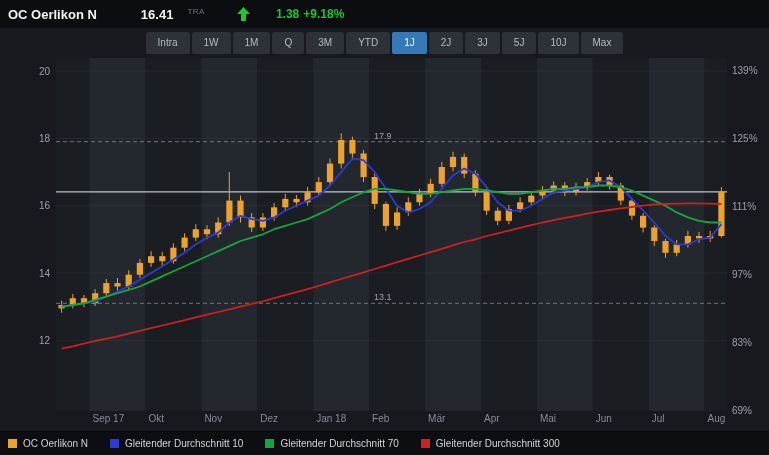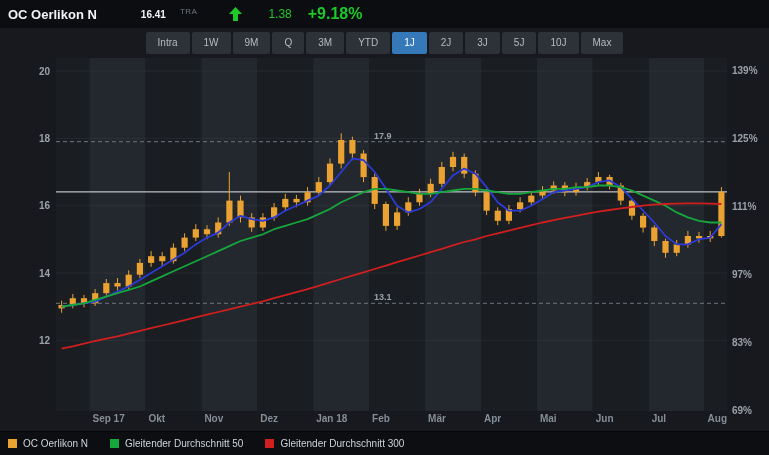--- a/index.html
+++ b/index.html
@@ -1,32 +1,32 @@
 <!DOCTYPE html>
 <html style="--accent: #3579b8; --positive: #1dc928; --candle: #eaa232; --ma10: #2b3bd6; --ma50: #16a73c; --ma200: #cf1f1f; --band-dark: #1a1d22; --band-light: #23272e; --current-price-line: #e6e9ec;"><head>
 <meta charset="utf-8">
 <style>
   html,body{margin:0;padding:0;background:#17191e;width:769px;height:455px;overflow:hidden;
     font-family:"Liberation Sans",sans-serif;-webkit-font-smoothing:antialiased;}
   .app{width:769px;height:448px;display:flex;flex-direction:column;background:#17191e;}
   
   .header{height:28px;flex:0 0 28px;display:flex;align-items:center;background:#0b0d10;padding:0 8px;}
   .header .title{color:#f2f4f6;font-size:13px;font-weight:bold;}
-  .header .price{color:#f2f4f6;font-size:10px;font-weight:bold;margin-left:44px;}
+  .header .price{color:#f2f4f6;font-size:13px;font-weight:bold;margin-left:44px;}
   .header .exchange{color:#6f767e;font-size:8px;margin-left:14px;align-self:flex-start;margin-top:7px;letter-spacing:.5px;}
   .header .arrow{margin-left:32px;color:var(--positive,#1dc928);display:flex;align-items:center;}
-  .header .chg-abs{color:var(--positive,#1dc928);font-size:12px;font-weight:400;margin-left:26px;text-align:right;}
-  .header .chg-pct{color:var(--positive,#1dc928);font-size:16px;font-weight:600;margin-left:16px;}
+  .header .chg-abs{color:var(--positive,#1dc928);font-size:12px;font-weight:700;margin-left:26px;text-align:right;}
+  .header .chg-pct{color:var(--positive,#1dc928);font-size:12px;font-weight:600;margin-left:4px;}
   
   .tabs{height:30px;flex:0 0 30px;display:flex;align-items:center;justify-content:center;gap:2px;background:#17191e;}
   .tabs .tab{font-family:"Liberation Sans",sans-serif;font-size:10px;line-height:1;border:0;
     background:#2d3238;color:#b4bbc3;padding:6px 12px;border-radius:2px;cursor:pointer;}
   .tabs .tab.active{background:var(--accent,#3579b8);color:#fff;}
   
-  .chart-wrap{height:373px;flex:0 0 373px;position:relative;font-weight:bold;}
+  .chart-wrap{height:373px;flex:0 0 373px;position:relative;}
   svg{display:block;font-family:"Liberation Sans",sans-serif;}
   
   .legend{height:24px;flex:0 0 24px;box-sizing:border-box;display:flex;align-items:center;gap:22px;
     padding:0 8px;background:#0c0e11;border-top:1px solid #06070a;}
   .legend-item{display:flex;align-items:center;color:#cfd4da;font-size:10px;cursor:pointer;}
   .legend-item .swatch{width:9px;height:9px;display:inline-block;margin-right:6px;}
 </style>
 </head>
 <body>
 
@@ -41,21 +41,21 @@
           <path d="M6.5 0 L13 7 H9 V14 H4 V7 H0 Z" fill="currentColor"></path>
         </svg>
     </span>
     <span class="chg-abs">1.38</span>
     <span class="chg-pct">+9.18%</span>
   </div>
 
   <div class="tabs">
       <button class="tab">Intra</button>
       <button class="tab">1W</button>
-      <button class="tab">9M</button>
+      <button class="tab">1M</button>
       <button class="tab">Q</button>
       <button class="tab">3M</button>
       <button class="tab">YTD</button>
       <button class="tab active">1J</button>
       <button class="tab">2J</button>
       <button class="tab">3J</button>
       <button class="tab">5J</button>
       <button class="tab">10J</button>
       <button class="tab">Max</button>
     </div>
@@ -235,22 +235,26 @@
         <text x="707.6" y="364" fill="#858d97" font-size="10">Aug</text>
       </svg>
   </div>
 
   <div class="legend">
       <div class="legend-item">
         <span class="swatch" style="background: rgb(234, 162, 50);"></span>
         <span>OC Oerlikon N</span>
       </div>
       <div class="legend-item">
+        <span class="swatch" style="background: rgb(43, 59, 214);"></span>
+        <span>Gleitender Durchschnitt 10</span>
+      </div>
+      <div class="legend-item">
         <span class="swatch" style="background: rgb(22, 167, 60);"></span>
-        <span>Gleitender Durchschnitt 50</span>
+        <span>Gleitender Durchschnitt 70</span>
       </div>
       <div class="legend-item">
         <span class="swatch" style="background: rgb(207, 31, 31);"></span>
         <span>Gleitender Durchschnitt 300</span>
       </div>
     </div>
 
 </div>
 
 </body></html>

